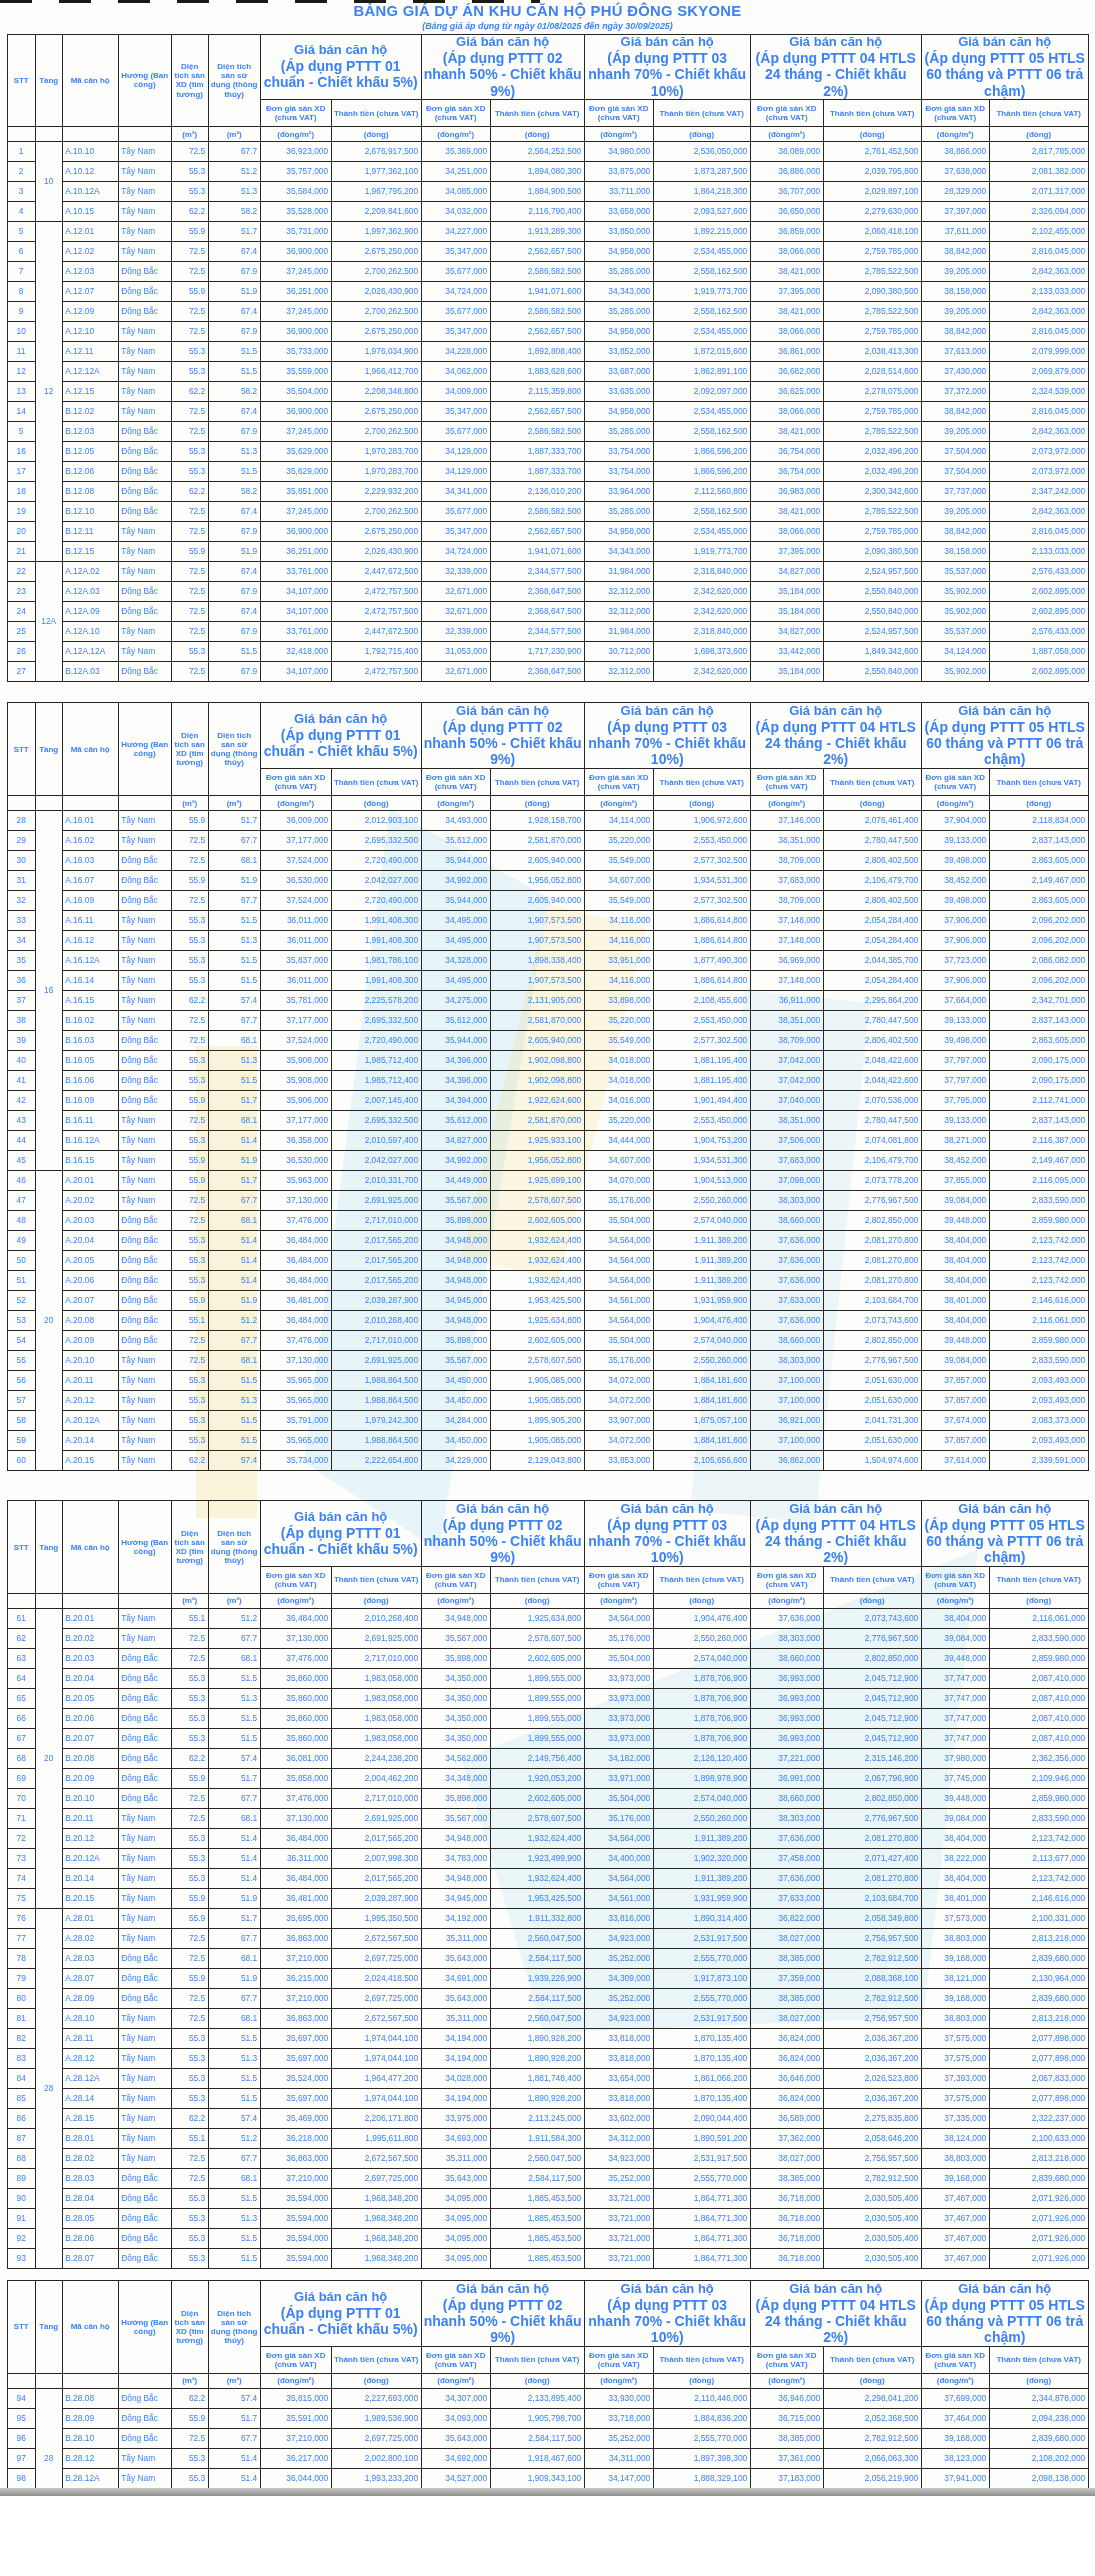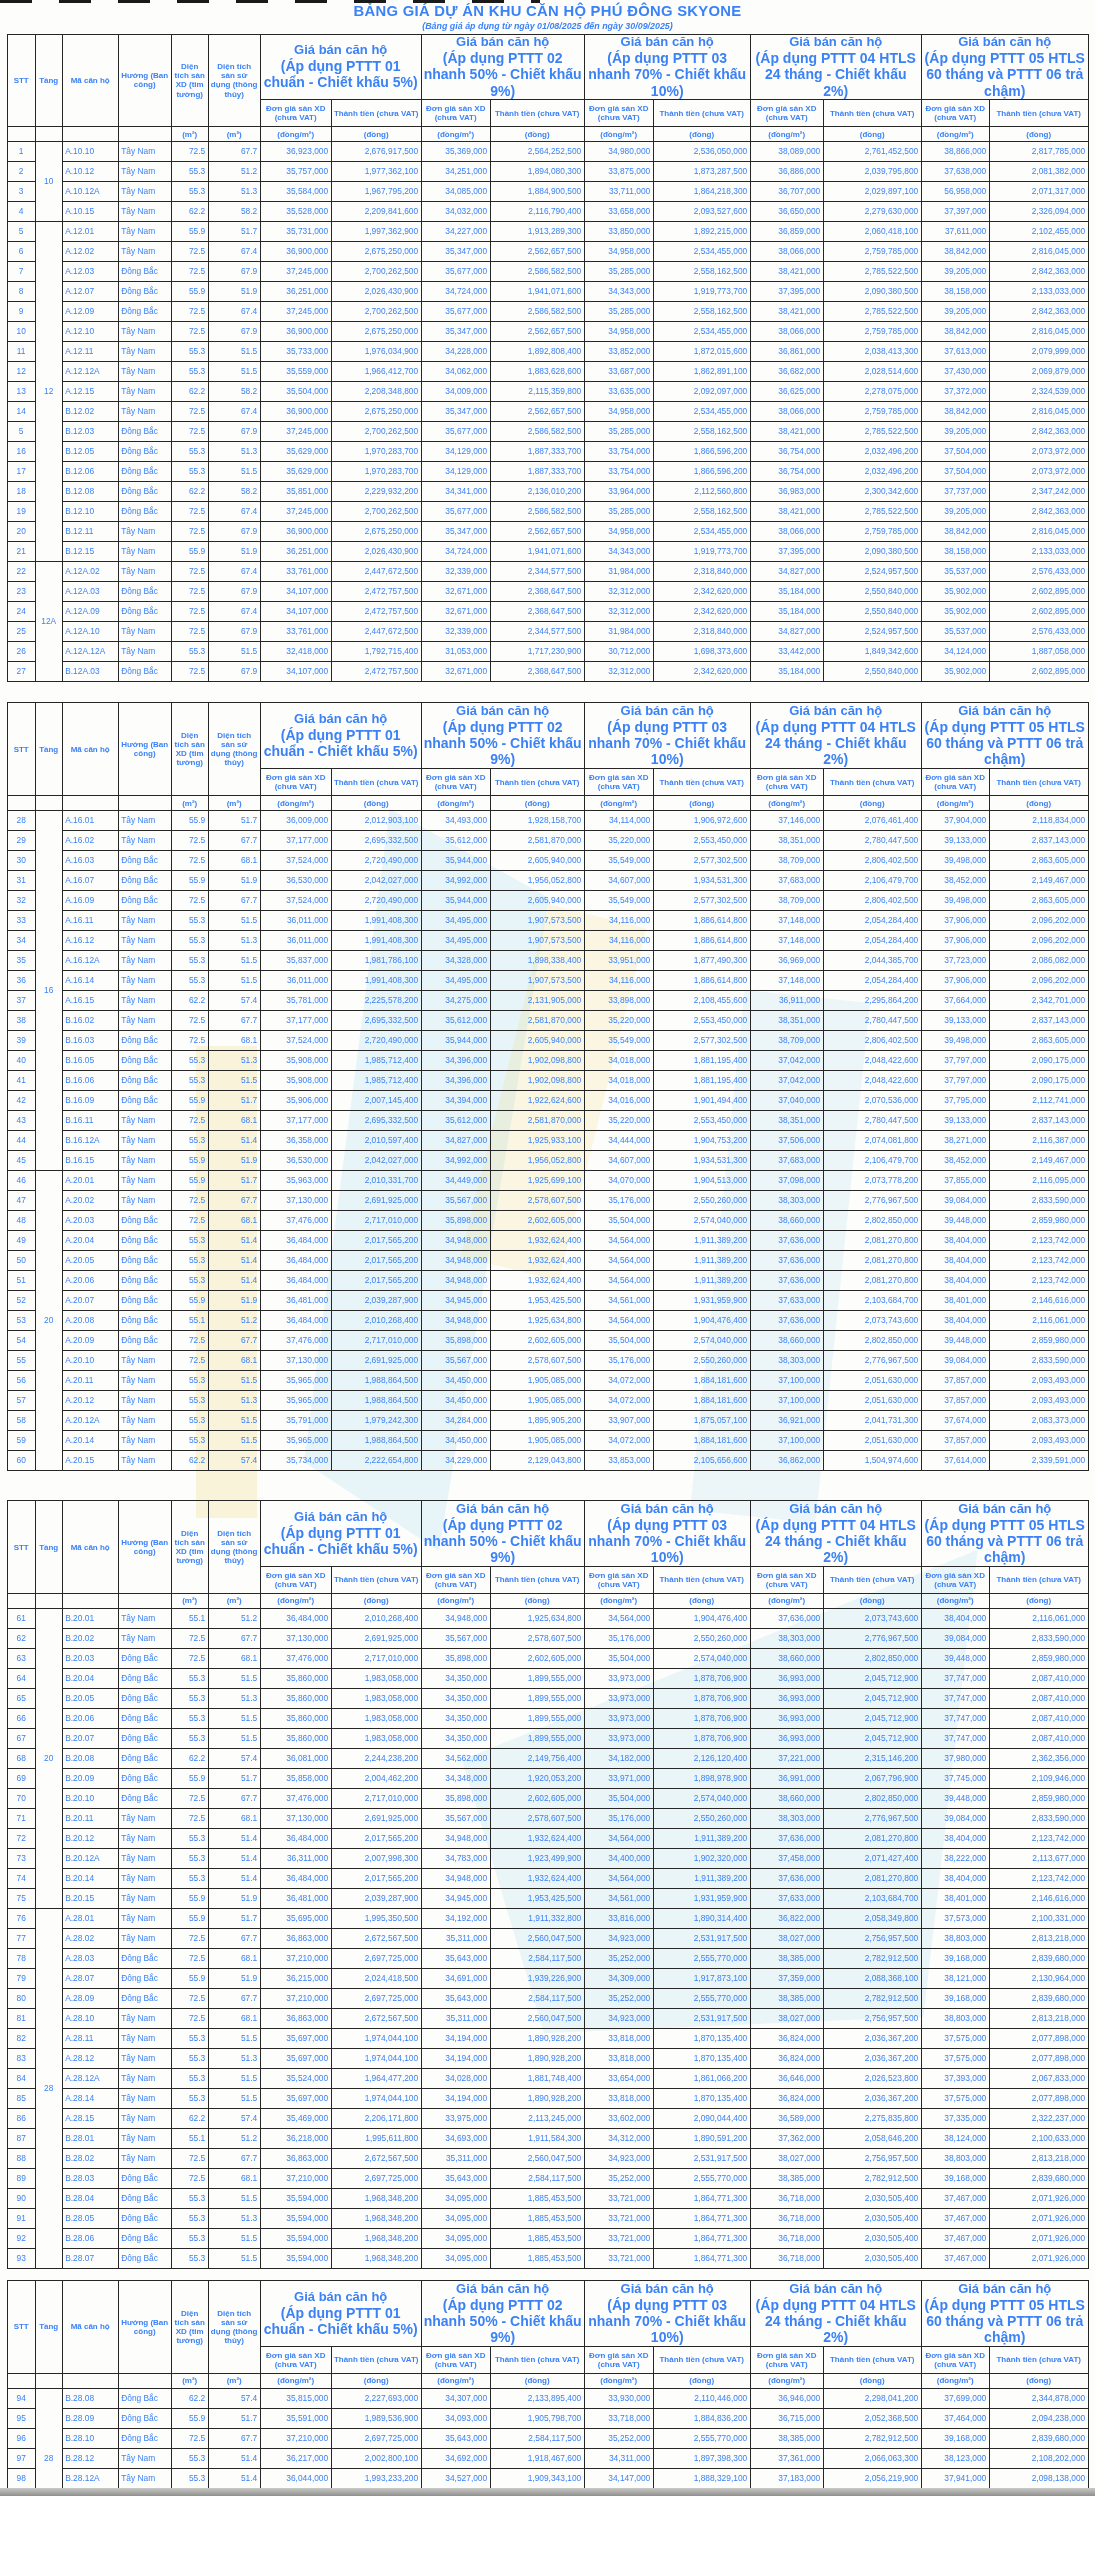--- a/index.html
+++ b/index.html
@@ -195,21 +195,21 @@
             <td class="cell-dt">55.3</td>
             <td class="cell-dt">51.3</td>
             <td class="cell-dg">35,584,000</td>
             <td class="cell-tt">1,967,795,200</td>
             <td class="cell-dg">34,085,000</td>
             <td class="cell-tt">1,884,900,500</td>
             <td class="cell-dg">33,711,000</td>
             <td class="cell-tt">1,864,218,300</td>
             <td class="cell-dg">36,707,000</td>
             <td class="cell-tt">2,029,897,100</td>
-            <td class="cell-dg">56,958,000</td>
+            <td class="cell-dg">28,329,000</td>
             <td class="cell-tt">2,071,317,000</td>
           </tr>
           <tr>
             <td class="cell-stt">4</td>
             <td class="cell-ma">A.10.15</td>
             <td class="cell-huong">Tây Nam</td>
             <td class="cell-dt">62.2</td>
             <td class="cell-dt">58.2</td>
             <td class="cell-dg">35,528,000</td>
             <td class="cell-tt">2,209,841,600</td>

